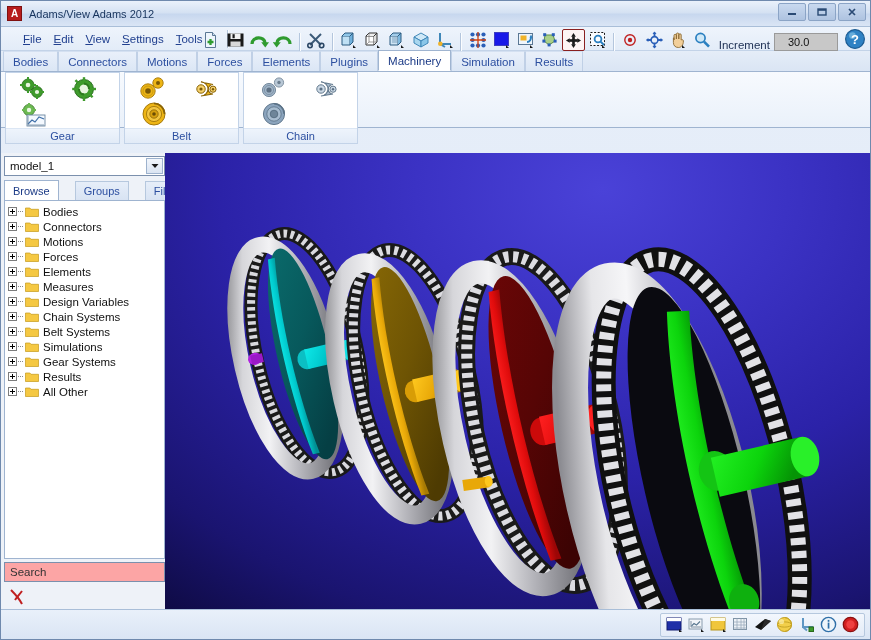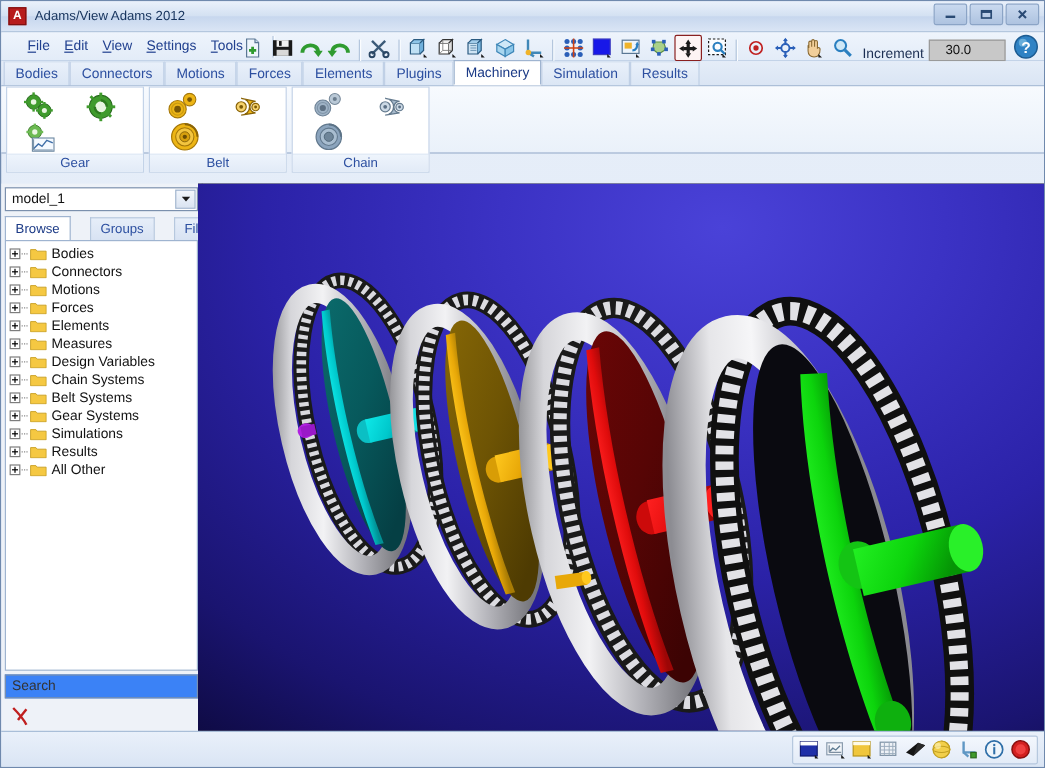--- a/index.html
+++ b/index.html
@@ -271,21 +271,21 @@
     flex: none;
   }
   .folder {
     width: 14px; height: 11px;
     margin-right: 4px;
     flex: none;
   }
   .search-box {
     height: 20px;
     margin: 3px 0 3px 0;
-    background: #3b82f6;
+    background: #fca5a5;
     border: 1px solid #7b90ad;
     display: flex; align-items: center;
     font-size: 11.5px;
     color: #333;
     padding-left: 5px;
   }
   .sb-foot {
     height: 24px;
     display: flex; align-items: center;
     padding-left: 5px;
@@ -804,29 +804,29 @@
             <path d="M0.5 2 h4.4 l1.1 1.3 h7.5 v7.2 h-13 z" fill="#f5c842" stroke="#c49a1a" stroke-width="0.7"></path>
           </svg>
         <span>Belt Systems</span>
       </div>
       <div class="tree-row">
         <div class="expander"></div>
         <div class="tdash"></div>
         <svg class="folder" viewBox="0 0 14 11">
             <path d="M0.5 2 h4.4 l1.1 1.3 h7.5 v7.2 h-13 z" fill="#f5c842" stroke="#c49a1a" stroke-width="0.7"></path>
           </svg>
+        <span>Simulations</span>
+      </div>
+      <div class="tree-row">
+        <div class="expander"></div>
+        <div class="tdash"></div>
+        <svg class="folder" viewBox="0 0 14 11">
+            <path d="M0.5 2 h4.4 l1.1 1.3 h7.5 v7.2 h-13 z" fill="#f5c842" stroke="#c49a1a" stroke-width="0.7"></path>
+          </svg>
         <span>Gear Systems</span>
-      </div>
-      <div class="tree-row">
-        <div class="expander"></div>
-        <div class="tdash"></div>
-        <svg class="folder" viewBox="0 0 14 11">
-            <path d="M0.5 2 h4.4 l1.1 1.3 h7.5 v7.2 h-13 z" fill="#f5c842" stroke="#c49a1a" stroke-width="0.7"></path>
-          </svg>
-        <span>Simulations</span>
       </div>
       <div class="tree-row">
         <div class="expander"></div>
         <div class="tdash"></div>
         <svg class="folder" viewBox="0 0 14 11">
             <path d="M0.5 2 h4.4 l1.1 1.3 h7.5 v7.2 h-13 z" fill="#f5c842" stroke="#c49a1a" stroke-width="0.7"></path>
           </svg>
         <span>Results</span>
       </div>
       <div class="tree-row">

